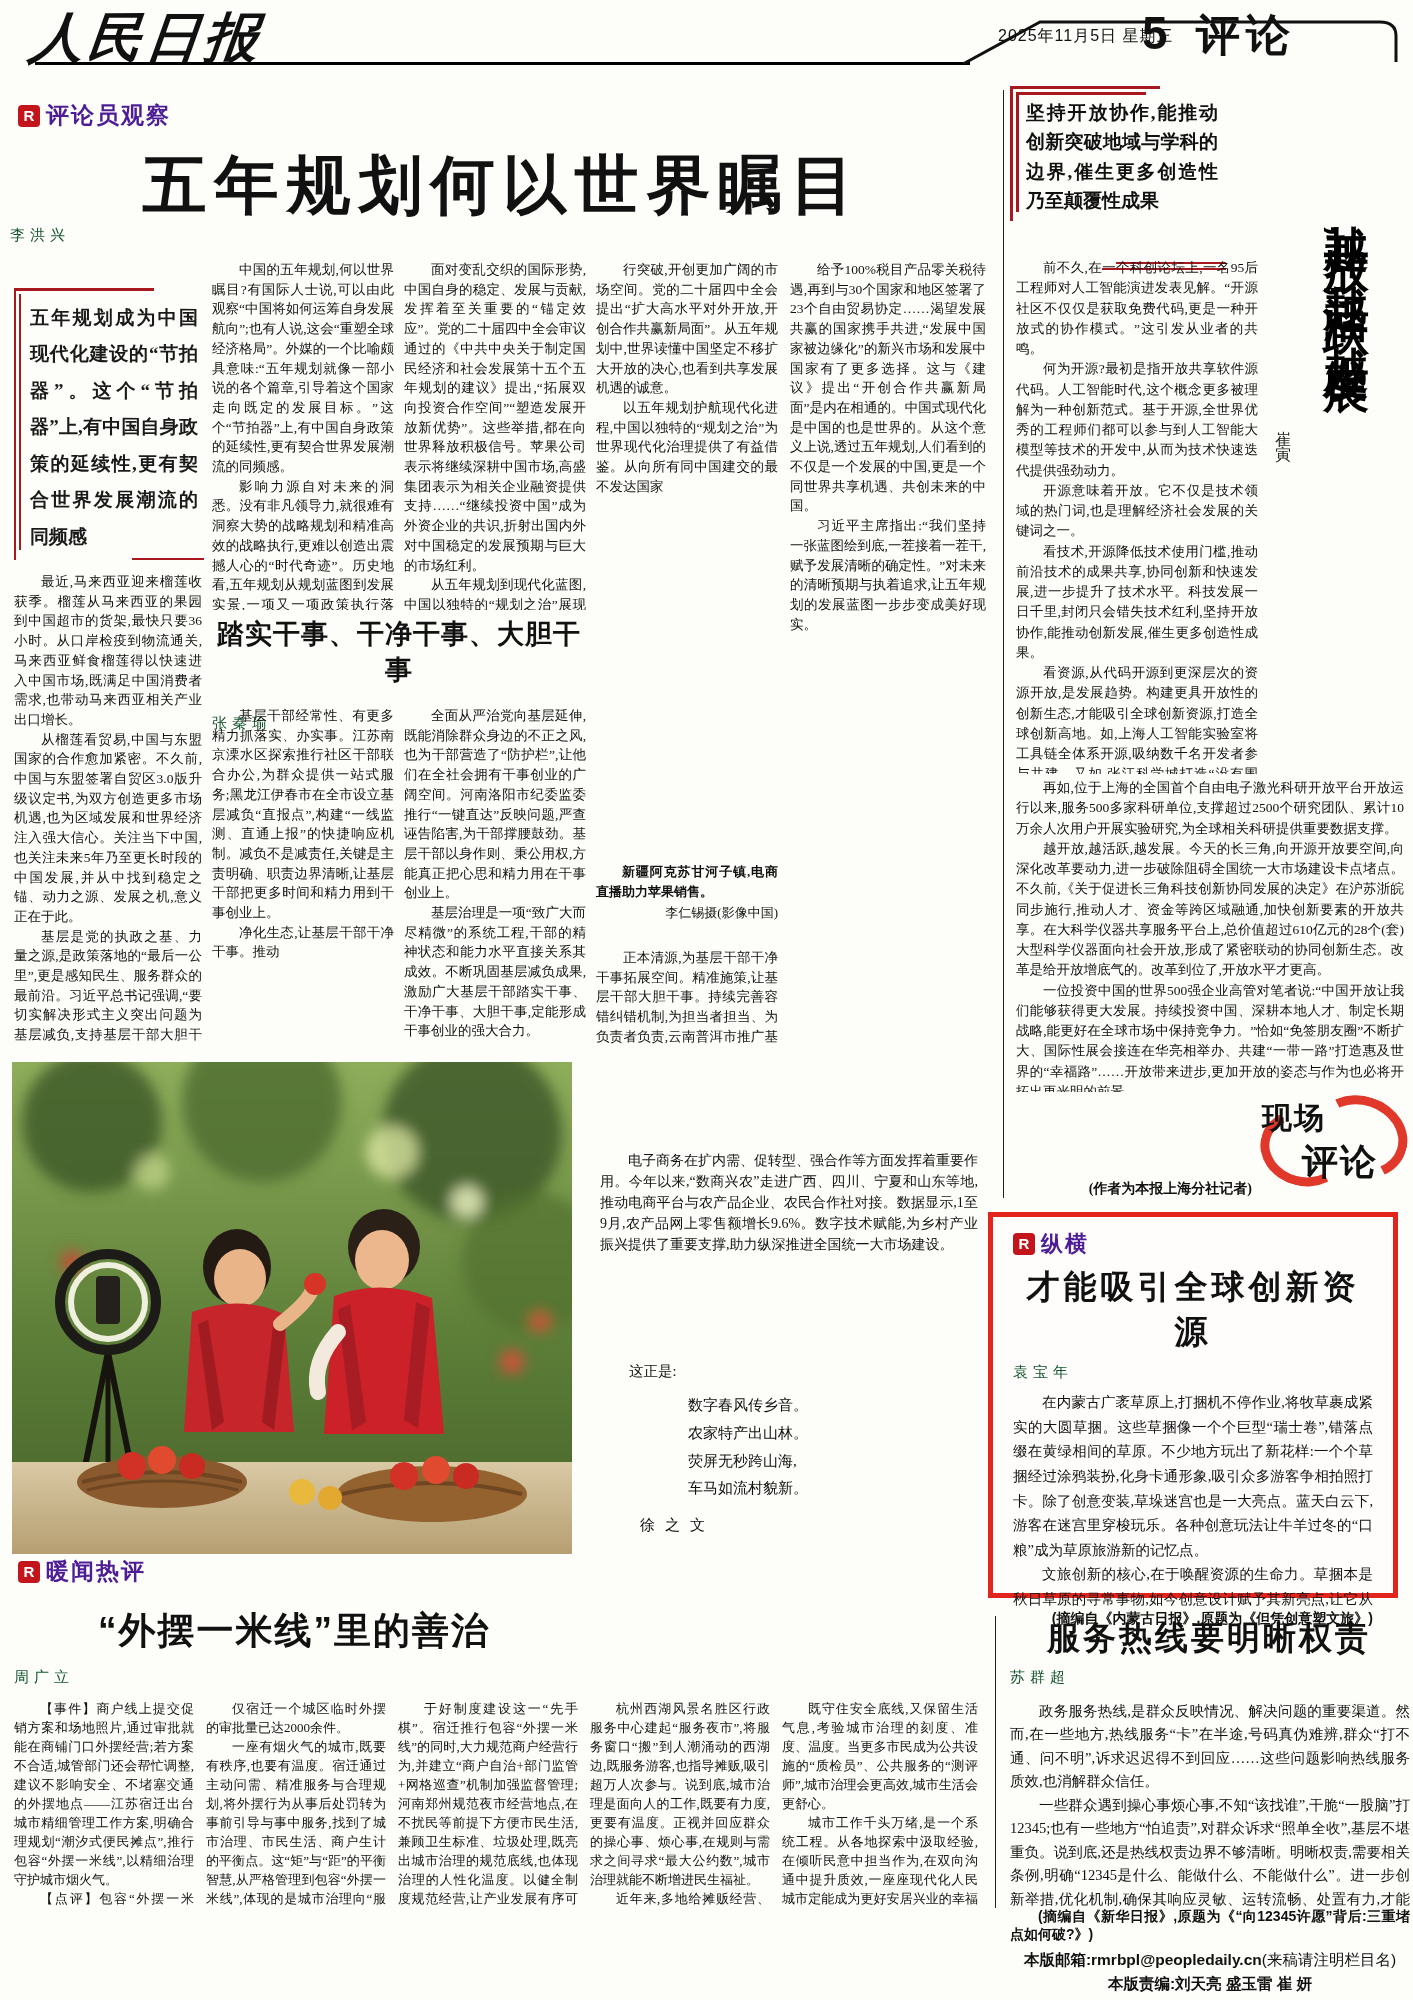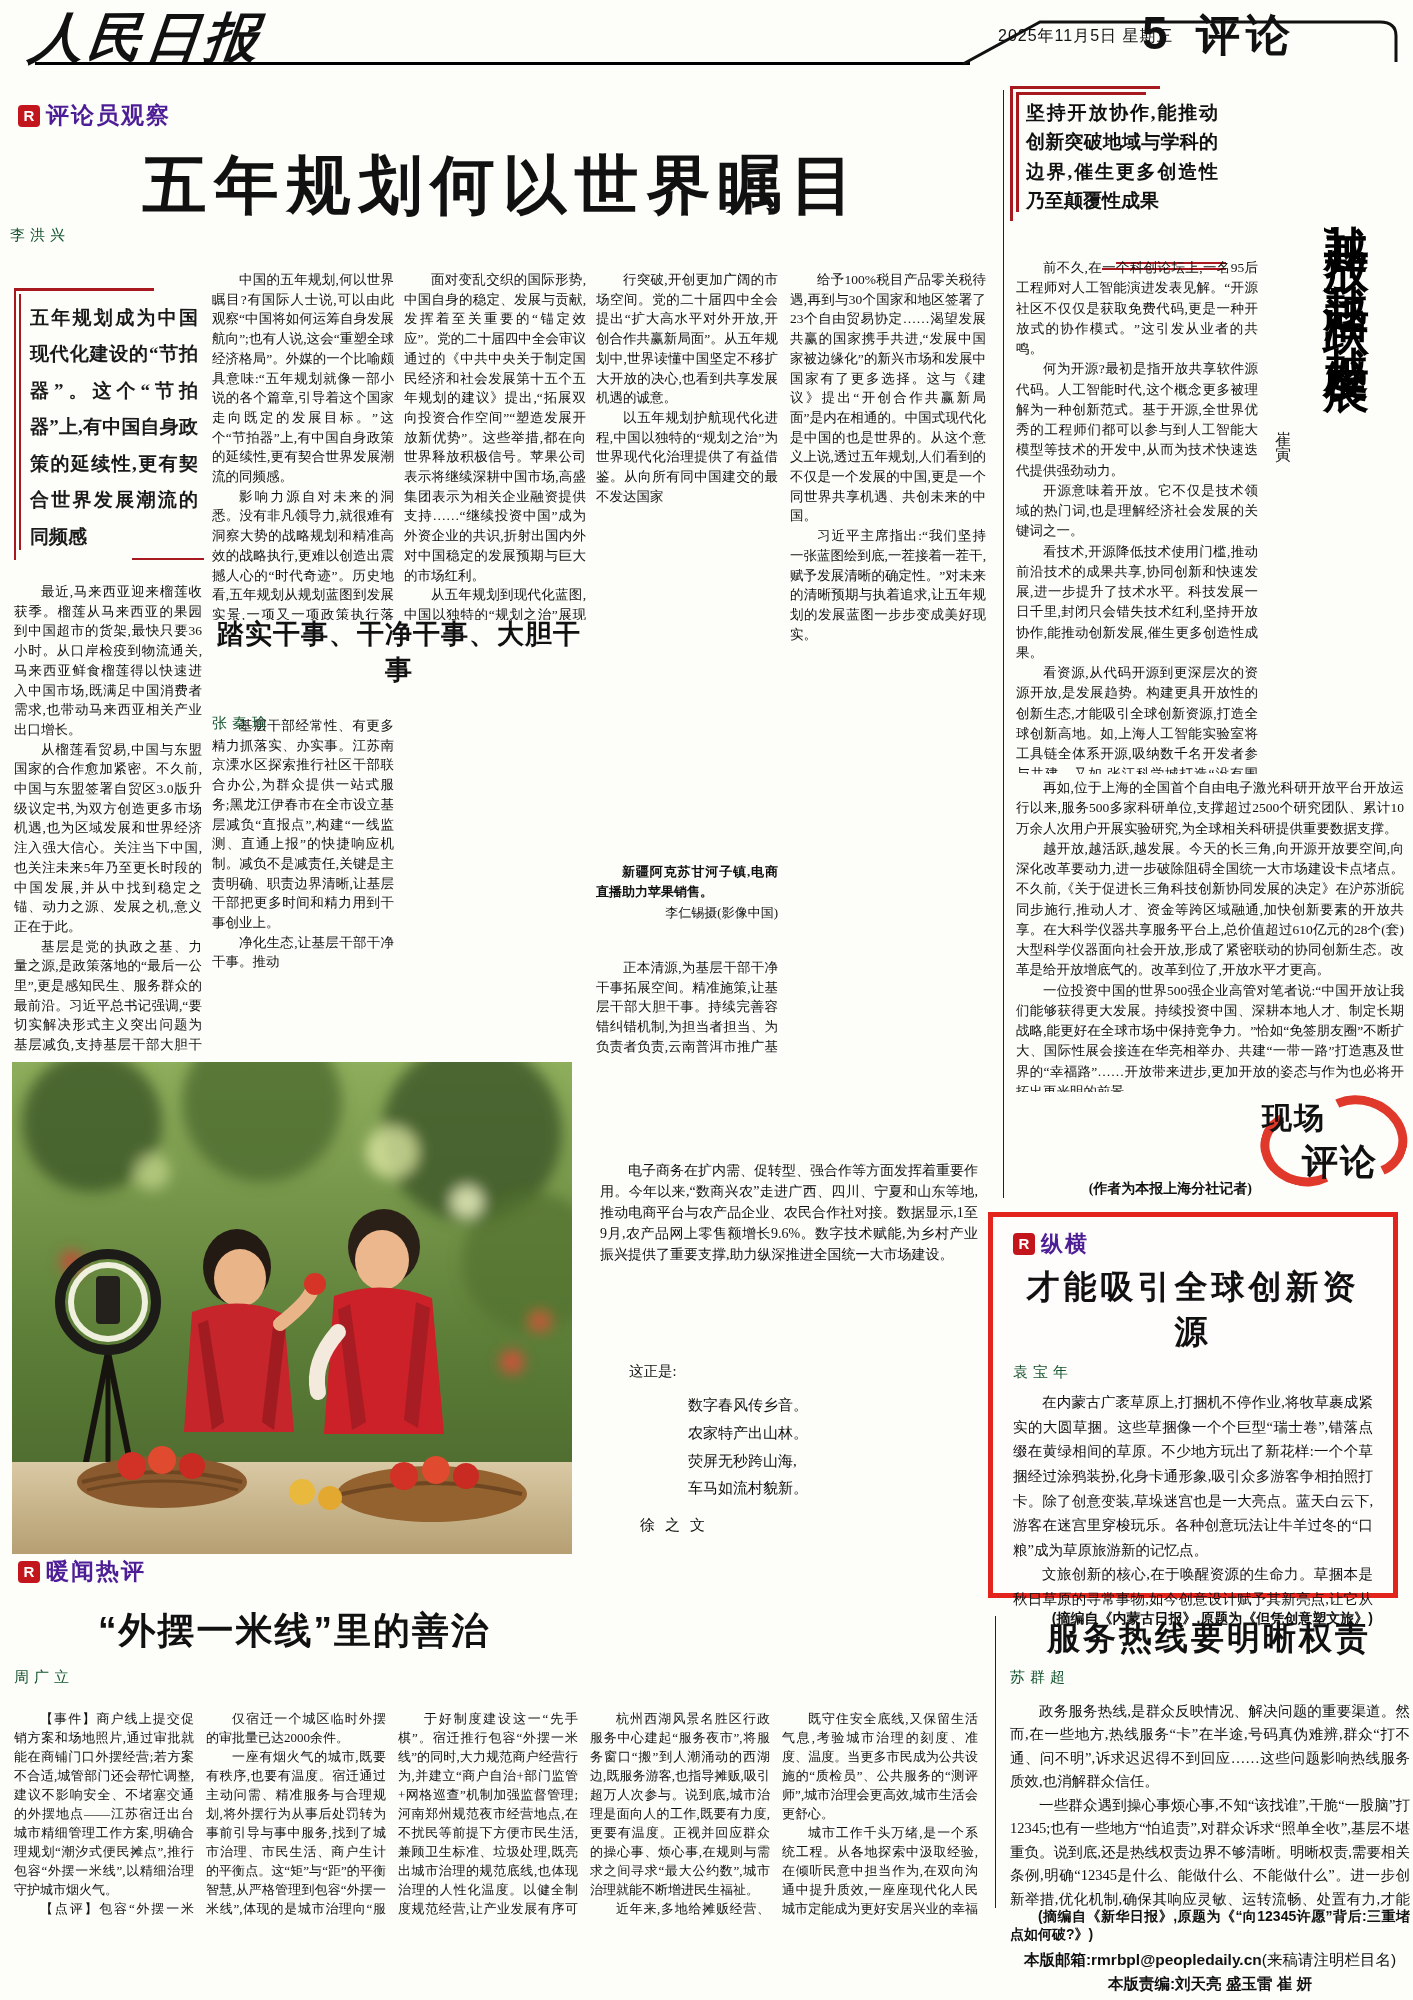--- a/index.html
+++ b/index.html
@@ -17,21 +17,21 @@
   .slabel{display:flex;align-items:center;gap:6px;font-family:"Liberation Sans",sans-serif;}
   .rlogo{display:inline-block;width:22px;height:22px;background:#c3151c;color:#fff;font-weight:900;
          text-align:center;line-height:22px;border-radius:4px;font-size:15px;}
   .slabel .stxt{color:#4c1d95;font-weight:700;font-size:23px;letter-spacing:2px;}
   
   .h-main{font-size:64px;font-weight:900;letter-spacing:8px;text-align:center;font-family:"Liberation Sans",sans-serif;}
   .h-mid{font-size:27px;font-weight:900;letter-spacing:1px;text-align:center;font-family:"Liberation Sans",sans-serif;}
   .h-nw{font-size:37px;font-weight:900;letter-spacing:2px;text-align:center;font-family:"Liberation Sans",sans-serif;}
   .byline{text-align:left;font-size:15px;letter-spacing:5px;color:#14532d;}
   
-  .col{font-size:13.5px;line-height:1.46;text-align:justify;overflow:hidden;margin-top:10px;}
+  .col{font-size:13.5px;line-height:1.46;text-align:justify;overflow:hidden;}
   .col p{margin:0;text-indent:2em;}
   .caption-block{font-size:13px;line-height:1.5;font-weight:bold;}
   .caption-block .credit{text-align:right;font-weight:normal;margin-top:2px;}
   
   .introbox{font-size:19px;font-weight:bold;line-height:1.92;text-align:justify;color:#1a1a1a;
             padding:12px 6px 10px 16px;}
   .redbar{position:absolute;background:#a8181f;}
   
   .vtitle{writing-mode:vertical-rl;font-family:"Liberation Sans",sans-serif;font-weight:900;
           font-size:46px;letter-spacing:12px;color:#000;}
@@ -126,20 +126,24 @@
       <p>正本清源,为基层干部干净干事拓展空间。精准施策,让基层干部大胆干事。持续完善容错纠错机制,为担当者担当、为负责者负责,云南普洱市推广基层减负观察点机制,激励干部约米其干、才能干成事。</p>
     </div>
 
   <div class="abs" style="left:212px;top:616px;width:374px;">
     <div class="h-mid">踏实干事、干净干事、大胆干事</div>
     <div class="byline" style="margin-top:26px;">张秦瑜</div>
   </div>
   <div class="abs col" style="left:212px;top:706px;width:182px;height:340px;">
       <p>基层干部经常性、有更多精力抓落实、办实事。江苏南京溧水区探索推行社区干部联合办公,为群众提供一站式服务;黑龙江伊春市在全市设立基层减负“直报点”,构建“一线监测、直通上报”的快捷响应机制。减负不是减责任,关键是主责明确、职责边界清晰,让基层干部把更多时间和精力用到干事创业上。</p>
       <p>净化生态,让基层干部干净干事。推动</p>
+    </div>
+  <div class="abs col" style="left:404px;top:706px;width:182px;height:340px;">
+      <p>全面从严治党向基层延伸,既能消除群众身边的不正之风,也为干部营造了“防护栏”,让他们在全社会拥有干事创业的广阔空间。河南洛阳市纪委监委推行“一键直达”反映问题,严查诬告陷害,为干部撑腰鼓劲。基层干部以身作则、秉公用权,方能真正把心思和精力用在干事创业上。</p>
+      <p>基层治理是一项“致广大而尽精微”的系统工程,干部的精神状态和能力水平直接关系其成效。不断巩固基层减负成果,激励广大基层干部踏实干事、干净干事、大胆干事,定能形成干事创业的强大合力。</p>
     </div>
 
   <div class="abs" style="left:12px;top:1062px;width:560px;height:492px;">
     <svg width="560" height="492" viewBox="0 0 560 492">
       <defs>
         <linearGradient id="bg" x1="0" y1="0" x2="0" y2="1">
           <stop offset="0" stop-color="#8fae5c"></stop>
             <stop offset="0.55" stop-color="#5d7f38"></stop>
             <stop offset="1" stop-color="#46622b"></stop>
         </linearGradient>

